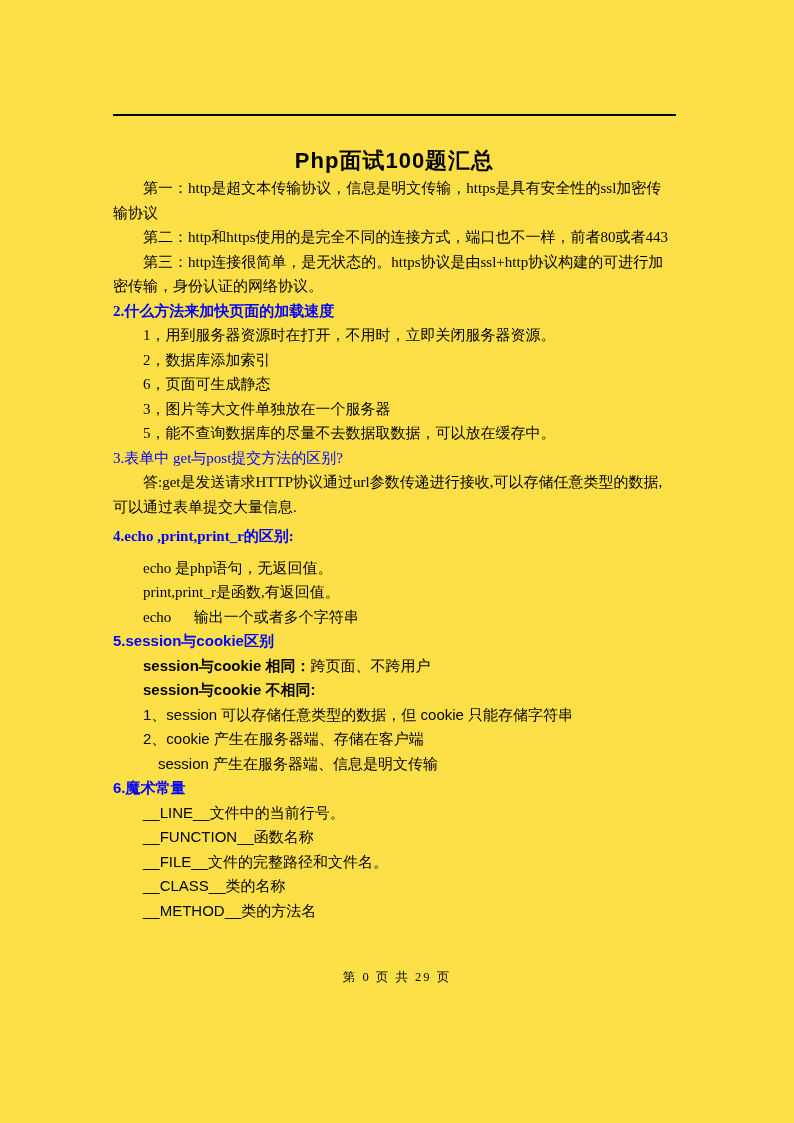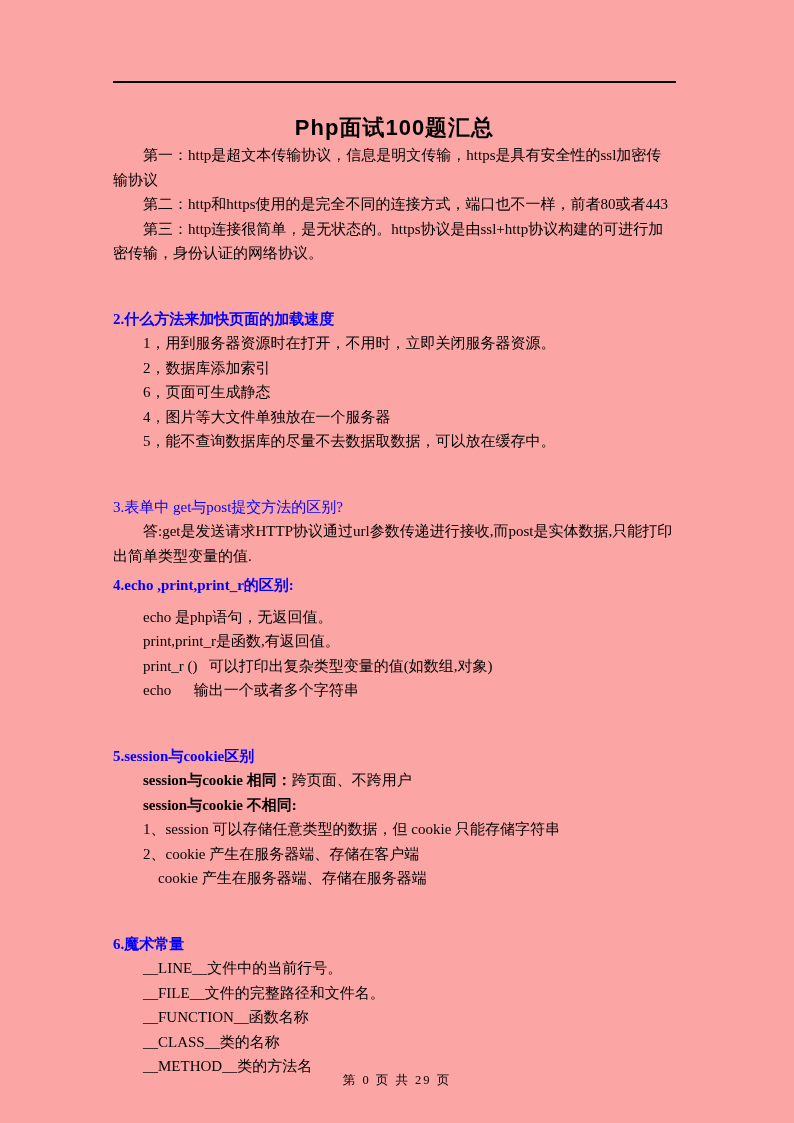--- a/index.html
+++ b/index.html
@@ -1,22 +1,22 @@
 <!DOCTYPE html>
 <html><head>
 <meta charset="utf-8">
 <style>
   html, body { margin: 0; padding: 0; background: #888; }
   .page {
     width: 794px;
     height: 1123px;
     margin: 0 auto;
-    background: #fca5a5;
+    background: #fde047;
     box-sizing: border-box;
-    padding: 81px 118px 0 113px;
+    padding: 114px 118px 0 113px;
     position: relative;
     font-family: "Liberation Serif", "DejaVu Serif", serif;
     color: #000000;
     overflow: hidden;
   }
   .toprule {
     border: none;
     border-top: 2px solid #000000;
     margin: 0;
   }
@@ -36,34 +36,33 @@
     white-space: pre-wrap;
   }
   .h-black {
     font-weight: bold;
     font-size: 15.5px;
     margin-top: 33px;
   }
   .h-blue {
     color: #0000ff;
     font-weight: bold;
-    margin-top: 41px;
   }
   .h-blue.regular { font-weight: normal; }
   .indent { text-indent: 2em; }
   .indent1 { padding-left: 2em; }
   .indent2 { padding-left: 3em; }
-  .sans { font-family: Liberation Serif, serif; }
+  .sans { font-family: Liberation Sans, sans-serif; }
   .s4-gap { margin-top: 5px; margin-bottom: 7px; }
   .bold { font-weight: bold; }
   .footer {
     position: absolute;
     left: 0;
     right: 0;
-    top: 1072px;
+    top: 969px;
     text-align: center;
     font-size: 12.5px;
     color: #000000;
     letter-spacing: 2px;
   }
 </style>
 </head>
 <body>
 
 <div class="page">
@@ -73,41 +72,40 @@
   <div class="doc-title">Php面试100题汇总</div>
 
   <p class="line indent">第一：http是超文本传输协议，信息是明文传输，https是具有安全性的ssl加密传输协议</p>
   <p class="line indent">第二：http和https使用的是完全不同的连接方式，端口也不一样，前者80或者443</p>
   <p class="line indent">第三：http连接很简单，是无状态的。https协议是由ssl+http协议构建的可进行加密传输，身份认证的网络协议。</p>
 
   <div class="line h-blue">2.什么方法来加快页面的加载速度</div>
   <p class="line indent1">1，用到服务器资源时在打开，不用时，立即关闭服务器资源。</p>
   <p class="line indent1">2，数据库添加索引</p>
   <p class="line indent1">6，页面可生成静态</p>
-  <p class="line indent1">4，图片等大文件单独放在一个服务器</p>
+  <p class="line indent1">3，图片等大文件单独放在一个服务器</p>
   <p class="line indent1">5，能不查询数据库的尽量不去数据取数据，可以放在缓存中。</p>
 
   <div class="line h-blue regular">3.表单中 get与post提交方法的区别?</div>
-  <p class="line indent">答:get是发送请求HTTP协议通过url参数传递进行接收,而post是实体数据,只能打印出简单类型变量的值.</p>
+  <p class="line indent">答:get是发送请求HTTP协议通过url参数传递进行接收,可以存储任意类型的数据,可以通过表单提交大量信息.</p>
 
   <div class="line h-blue s4-gap">4.echo ,print,print_r的区别:</div>
   <p class="line indent1">echo 是php语句，无返回值。</p>
   <p class="line indent1">print,print_r是函数,有返回值。</p>
-  <p class="line indent1">print_r ()   可以打印出复杂类型变量的值(如数组,对象)</p>
   <p class="line indent1">echo      输出一个或者多个字符串</p>
 
   <div class="line h-blue sans">5.session与cookie区别</div>
   <p class="line indent1 sans"><span class="bold">session与cookie 相同：</span><span>跨页面、不跨用户</span></p>
   <p class="line indent1 sans bold">session与cookie 不相同:</p>
   <p class="line indent1 sans">1、session 可以存储任意类型的数据，但 cookie 只能存储字符串</p>
   <p class="line indent1 sans">2、cookie 产生在服务器端、存储在客户端</p>
-  <p class="line indent2 sans">cookie 产生在服务器端、存储在服务器端</p>
+  <p class="line indent2 sans">session 产生在服务器端、信息是明文传输</p>
 
   <div class="line h-blue sans">6.魔术常量</div>
   <p class="line indent1 sans">__LINE__文件中的当前行号。</p>
+  <p class="line indent1 sans">__FUNCTION__函数名称</p>
   <p class="line indent1 sans">__FILE__文件的完整路径和文件名。</p>
-  <p class="line indent1 sans">__FUNCTION__函数名称</p>
   <p class="line indent1 sans">__CLASS__类的名称</p>
   <p class="line indent1 sans">__METHOD__类的方法名</p>
 
   <div class="footer">第 0 页 共 29 页</div>
 
 </div>
 
 </body></html>

